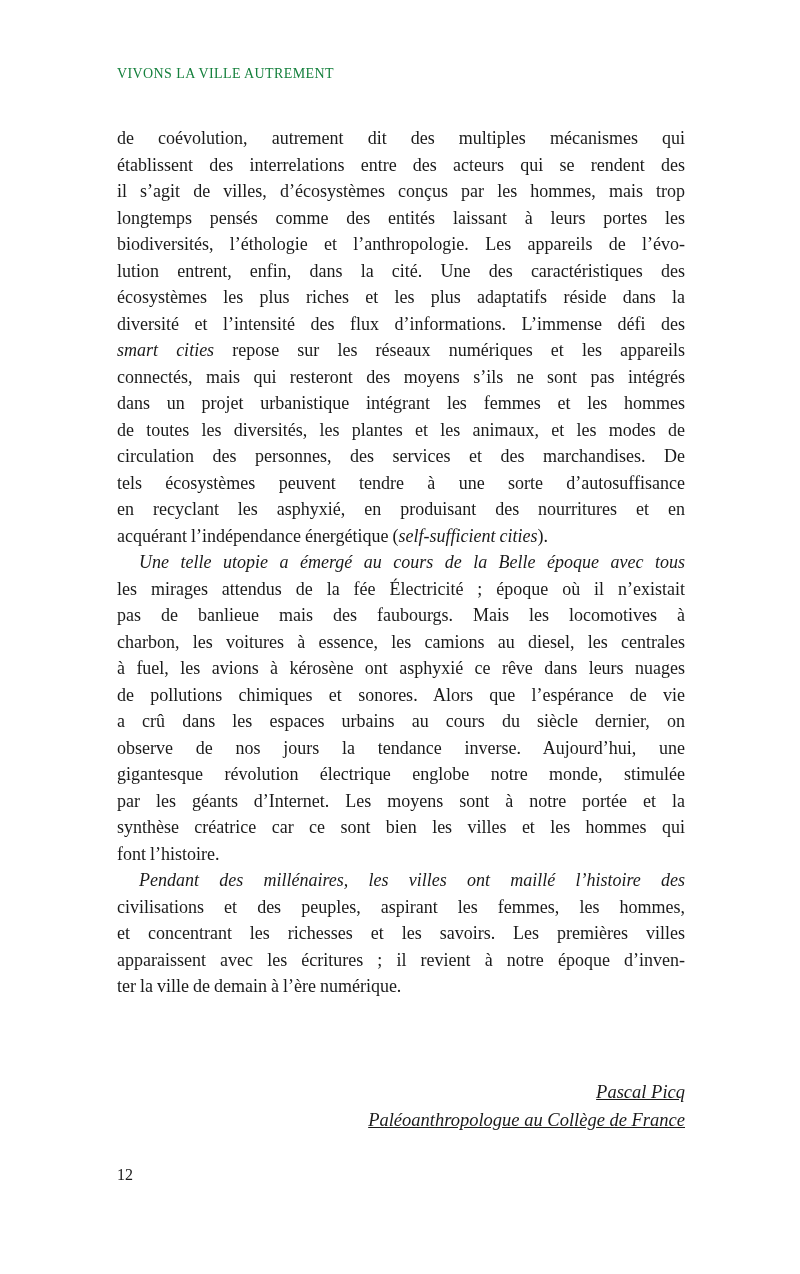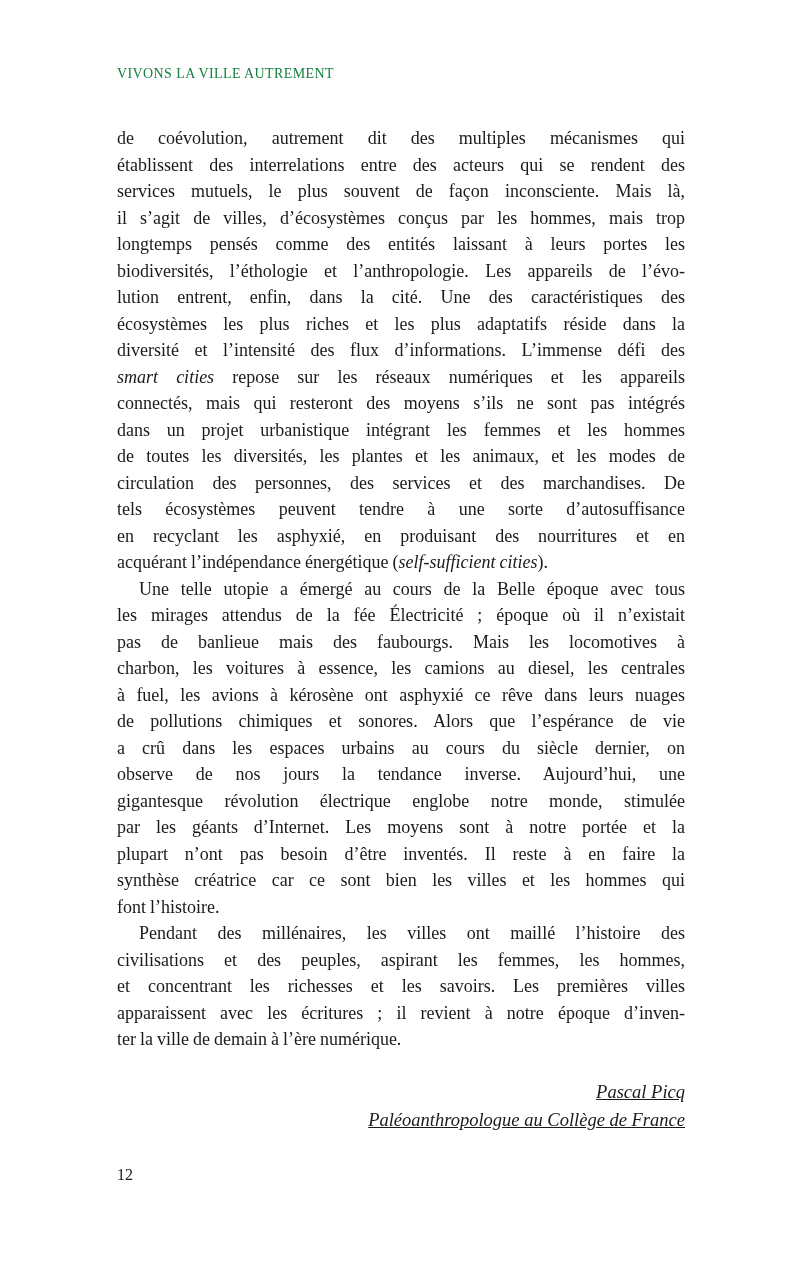--- a/index.html
+++ b/index.html
@@ -38,20 +38,21 @@
   .para { margin: 0; }
   .line {
     text-align: justify;
     text-align-last: justify;
   }
   .line.last {
     text-align-last: left;
   }
   .line.indent {
     text-indent: 22px;
+    font-style: italic;
   }
   .signature {
     position: absolute;
     left: 117px;
     top: 1078px;
     width: 568px;
     text-align: right;
     font-style: italic;
     font-size: 18.5px;
     line-height: 28px;
@@ -69,21 +70,20 @@
 <body>
 
 <div class="page">
 
   <div class="running-header">VIVONS LA VILLE AUTREMENT</div>
 
   <div class="body-text">
       <div class="para">
         <div class="line"><span>de coévolution, autrement dit des multiples mécanismes qui</span></div>
         <div class="line"><span>établissent des interrelations entre des acteurs qui se rendent des</span></div>
-        <div class="line"><span>services mutuels, le plus souvent de façon inconsciente. Mais là,</span></div>
         <div class="line"><span>il s’agit de villes, d’écosystèmes conçus par les hommes, mais trop</span></div>
         <div class="line"><span>longtemps pensés comme des entités laissant à leurs portes les</span></div>
         <div class="line"><span>biodiversités, l’éthologie et l’anthropologie. Les appareils de l’évo-</span></div>
         <div class="line"><span>lution entrent, enfin, dans la cité. Une des caractéristiques des</span></div>
         <div class="line"><span>écosystèmes les plus riches et les plus adaptatifs réside dans la</span></div>
         <div class="line"><span>diversité et l’intensité des flux d’informations. L’immense défi des</span></div>
         <div class="line"><i>smart cities</i><span> repose sur les réseaux numériques et les appareils</span></div>
         <div class="line"><span>connectés, mais qui resteront des moyens s’ils ne sont pas intégrés</span></div>
         <div class="line"><span>dans un projet urbanistique intégrant les femmes et les hommes</span></div>
         <div class="line"><span>de toutes les diversités, les plantes et les animaux, et les modes de</span></div>
@@ -96,21 +96,20 @@
         <div class="line indent"><span>Une telle utopie a émergé au cours de la Belle époque avec tous</span></div>
         <div class="line"><span>les mirages attendus de la fée Électricité ; époque où il n’existait</span></div>
         <div class="line"><span>pas de banlieue mais des faubourgs. Mais les locomotives à</span></div>
         <div class="line"><span>charbon, les voitures à essence, les camions au diesel, les centrales</span></div>
         <div class="line"><span>à fuel, les avions à kérosène ont asphyxié ce rêve dans leurs nuages</span></div>
         <div class="line"><span>de pollutions chimiques et sonores. Alors que l’espérance de vie</span></div>
         <div class="line"><span>a crû dans les espaces urbains au cours du siècle dernier, on</span></div>
         <div class="line"><span>observe de nos jours la tendance inverse. Aujourd’hui, une</span></div>
         <div class="line"><span>gigantesque révolution électrique englobe notre monde, stimulée</span></div>
         <div class="line"><span>par les géants d’Internet. Les moyens sont à notre portée et la</span></div>
-        <div class="line"><span>plupart n’ont pas besoin d’être inventés. Il reste à en faire la</span></div>
         <div class="line"><span>synthèse créatrice car ce sont bien les villes et les hommes qui</span></div>
         <div class="line last"><span>font l’histoire.</span></div>
       </div>
       <div class="para">
         <div class="line indent"><span>Pendant des millénaires, les villes ont maillé l’histoire des</span></div>
         <div class="line"><span>civilisations et des peuples, aspirant les femmes, les hommes,</span></div>
         <div class="line"><span>et concentrant les richesses et les savoirs. Les premières villes</span></div>
         <div class="line"><span>apparaissent avec les écritures ; il revient à notre époque d’inven-</span></div>
         <div class="line last"><span>ter la ville de demain à l’ère numérique.</span></div>
       </div>

